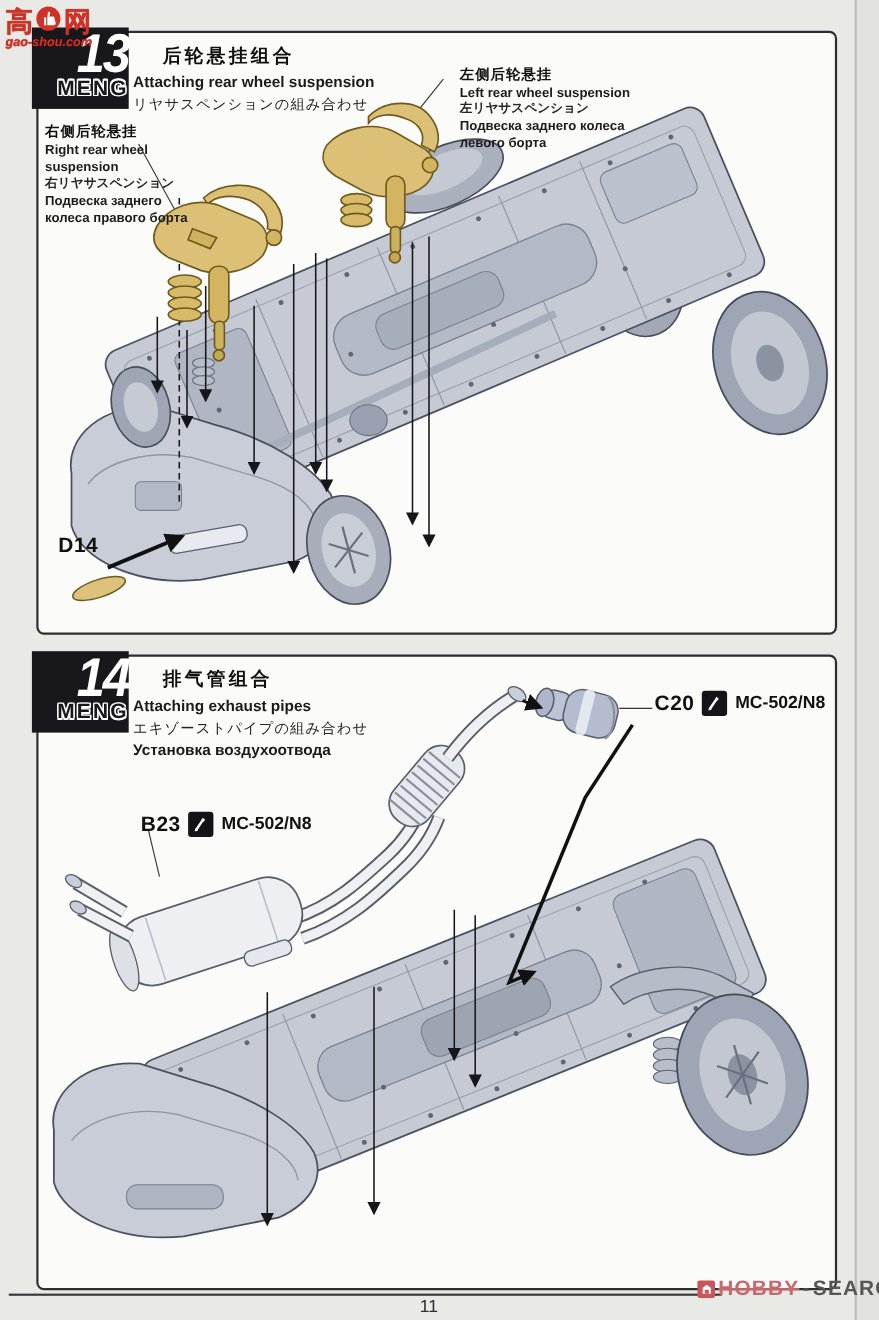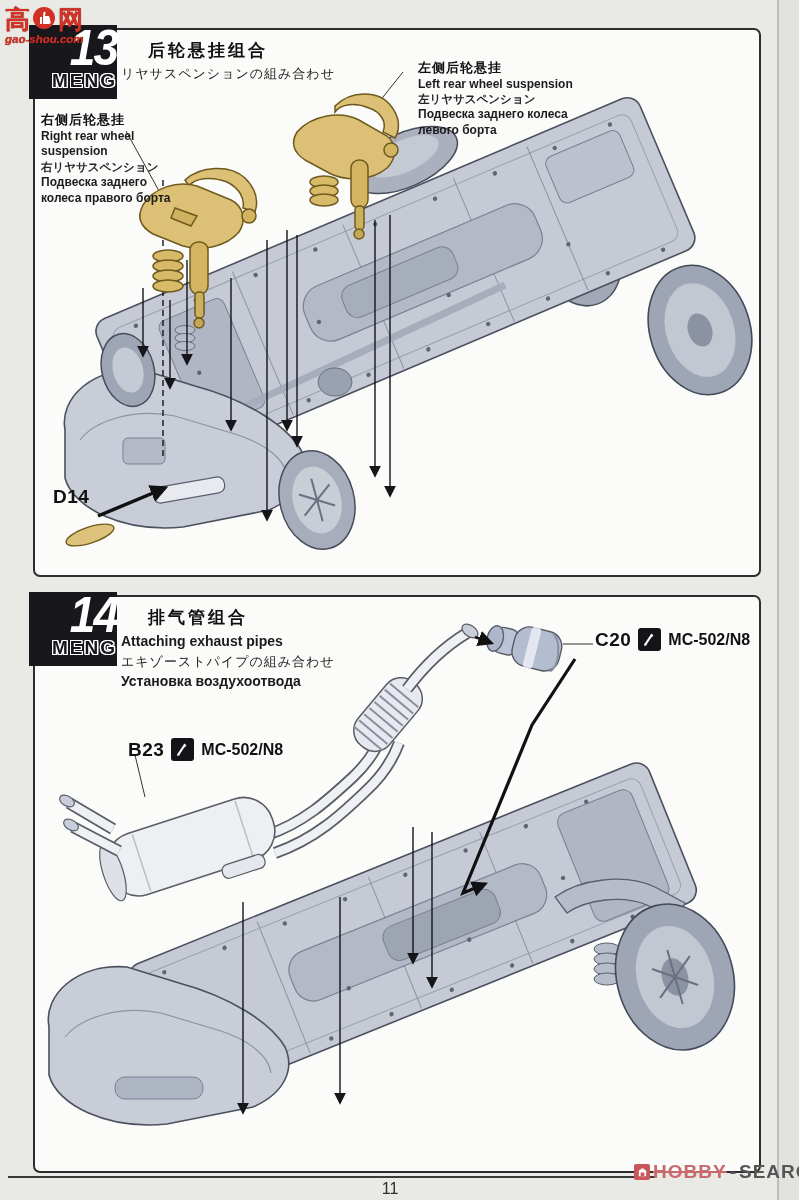--- a/index.html
+++ b/index.html
@@ -70,20 +70,21 @@
 <div class="page-edge-shade"></div>
 <div class="page-edge-line"></div>
 
 <div class="step-box" id="box13">
   <div class="badge">
     <div class="num">13</div>
     <div class="brand">MENG</div>
   </div>
   <div class="step-title">
     <div class="t-zh">后轮悬挂组合</div>
+    <div class="t-en">Attaching rear wheel suspension</div>
     <div class="t-ja">リヤサスペンションの組み合わせ</div>
   </div>
 
   <div class="part-label" style="left:6px;top:82px;">
     <div class="lbl-zh">右侧后轮悬挂</div>
     <div class="lbl-en">Right rear wheel</div>
     <div class="lbl-en">suspension</div>
     <div class="lbl-ja">右リヤサスペンション</div>
     <div class="lbl-ru">Подвеска заднего</div>
     <div class="lbl-ru">колеса правого борта</div>

